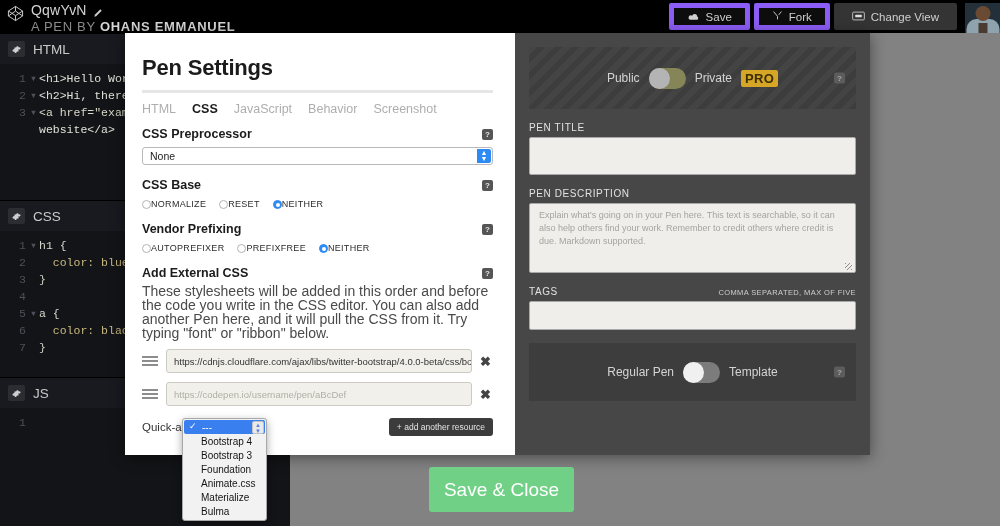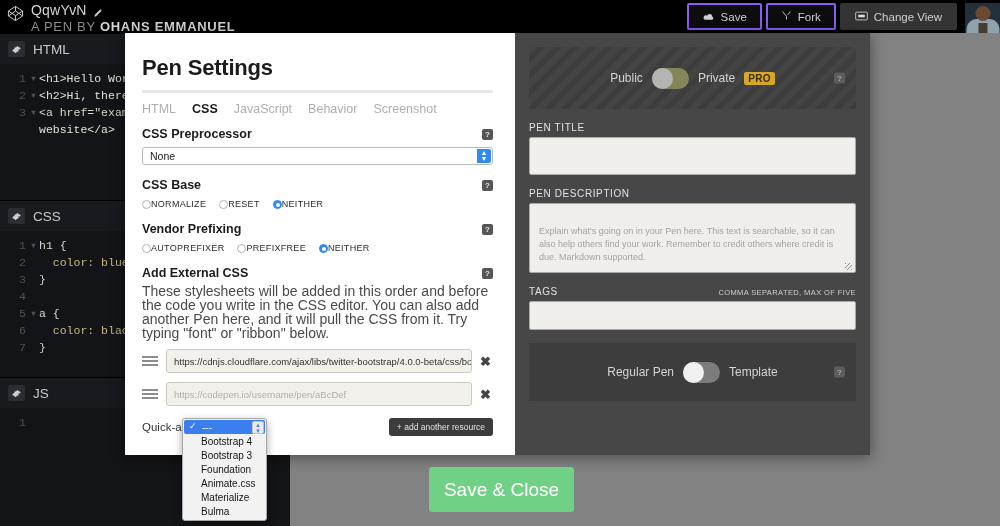--- a/index.html
+++ b/index.html
@@ -29,21 +29,21 @@
   .pen-by b { color: #d6d6d6; font-weight: 700; }
 
   .topbar-actions {
     position: absolute; right: 0; top: 0; height: 33px;
     display: flex; align-items: stretch; gap: 4px; padding: 3px 0 3px 0;
   }
   .tb-btn {
     display: flex; align-items: center; gap: 6px;
     padding: 0 13px; height: 27px;
     color: #cfcfcf; font-size: 11.5px; cursor: pointer;
-    background: #0d0d0d; border: 2px solid #8b5cf6; border-radius: 2px;
+    background: #0d0d0d; border: 5px solid #8b5cf6; border-radius: 2px;
   }
   .tb-btn.filled { background: #343434; border-color: #343434; }
   .tb-btn svg { flex: none; }
   .avatar {
     width: 35px; height: 33px; margin-left: 4px; flex: none;
     background: #23303a; overflow: hidden; position: relative; cursor: pointer;
   }
   .avatar .face {
     position:absolute; left:50%; top:3px; transform:translateX(-50%);
     width:15px; height:15px; border-radius:50%; background:#6b4a34;
@@ -167,41 +167,41 @@
     background-image: repeating-linear-gradient(135deg, rgba(255,255,255,.035) 0 6px, transparent 6px 12px);
   }
   .toggle-panel.plain { background-image: none; height: 58px; }
   .tg-wrap { display: flex; align-items: center; gap: 9px; }
   .tg-txt { font-size: 12px; color: #d4d4d4; }
   .switch { width: 37px; height: 21px; border-radius: 11px; background: #858558; position: relative; cursor: pointer; }
   .switch.gray { background: #7c7c7c; }
   .knob { position: absolute; left: 0; top: 0; width: 21px; height: 21px; border-radius: 50%; background: #b4b4b4; }
   .knob.white { background: #f0f0f0; }
   .pro {
-    background: #d6a626; color: #3b2e05; font-size: 10px; font-weight: 700;
+    background: #d6a626; color: #3b2e05; font-size: 13px; font-weight: 700;
     padding: 1px 4px; border-radius: 2px; letter-spacing: .3px;
   }
   .help-dark {
     position: absolute; right: 11px; top: 50%; transform: translateY(-50%);
     width: 11px; height: 11px; border-radius: 2px; background: #5c5c5c;
     color: #a8a8a8; font-size: 8px; font-weight: 700;
     display: flex; align-items: center; justify-content: center; cursor: pointer;
   }
   .field-label {
     font-size: 10px; color: #e2e2e2; letter-spacing: .6px; margin: 13px 0 4px 0;
     display: flex; align-items: baseline; justify-content: space-between;
   }
   .field-hint { font-size: 7.5px; color: #cfcfcf; letter-spacing: .4px; }
   .text-input {
     background: #f0eeea; border: 1px solid #a9a9a9; border-radius: 2px;
     height: 38px; width: 100%;
   }
   .textarea {
     background: #f0eeea; border: 1px solid #a9a9a9; border-radius: 2px;
-    height: 70px; width: 100%; padding: 21px 9px;
+    height: 70px; width: 100%; padding: 5px 9px;
     font-size: 9px; color: #a6a49f; line-height: 13px; position: relative;
   }
   .resize-grip {
     position: absolute; right: 3px; bottom: 2px; width: 7px; height: 7px;
     background: repeating-linear-gradient(135deg, #8d8b87 0 1px, transparent 1px 3px);
   }
   .tags-input { height: 29px; }
 
   
   .save-close {

